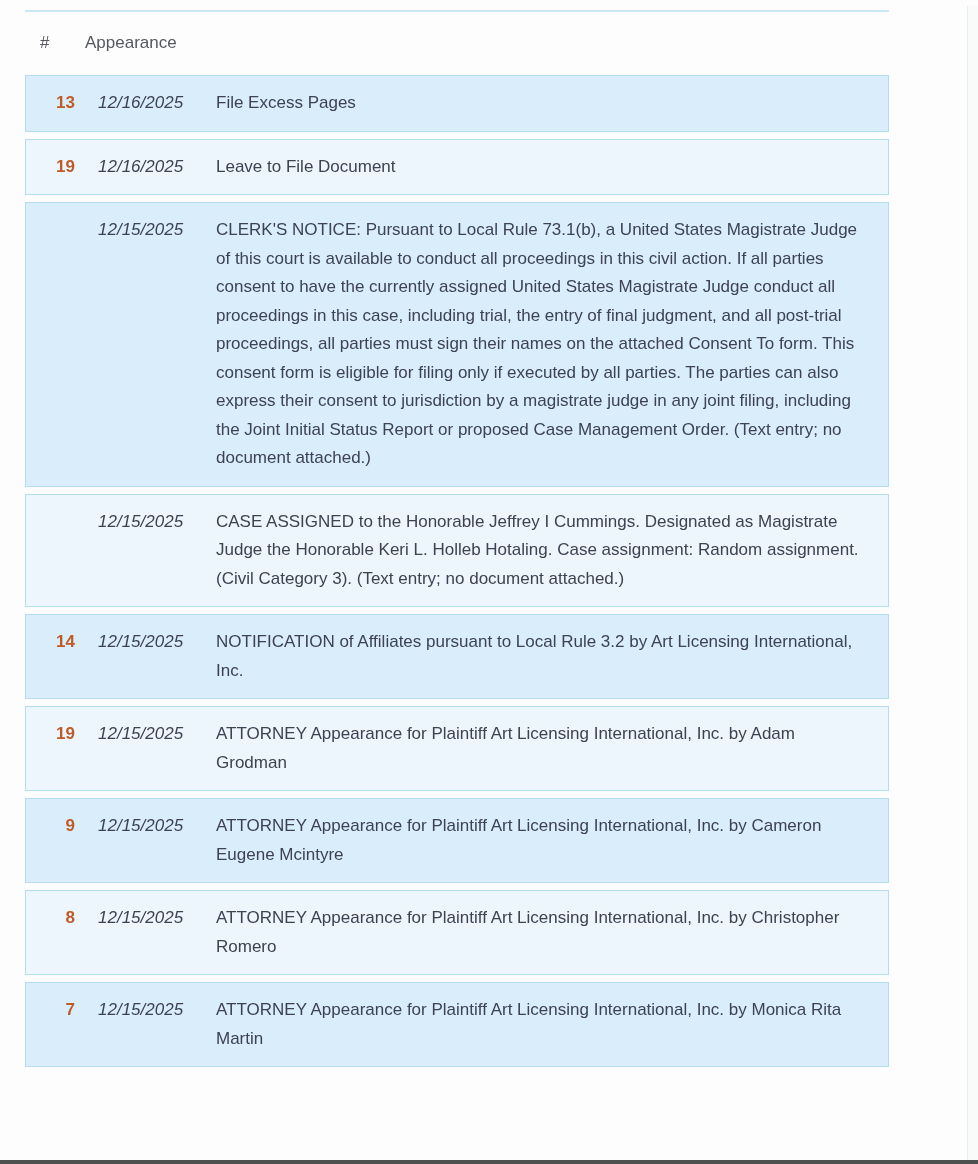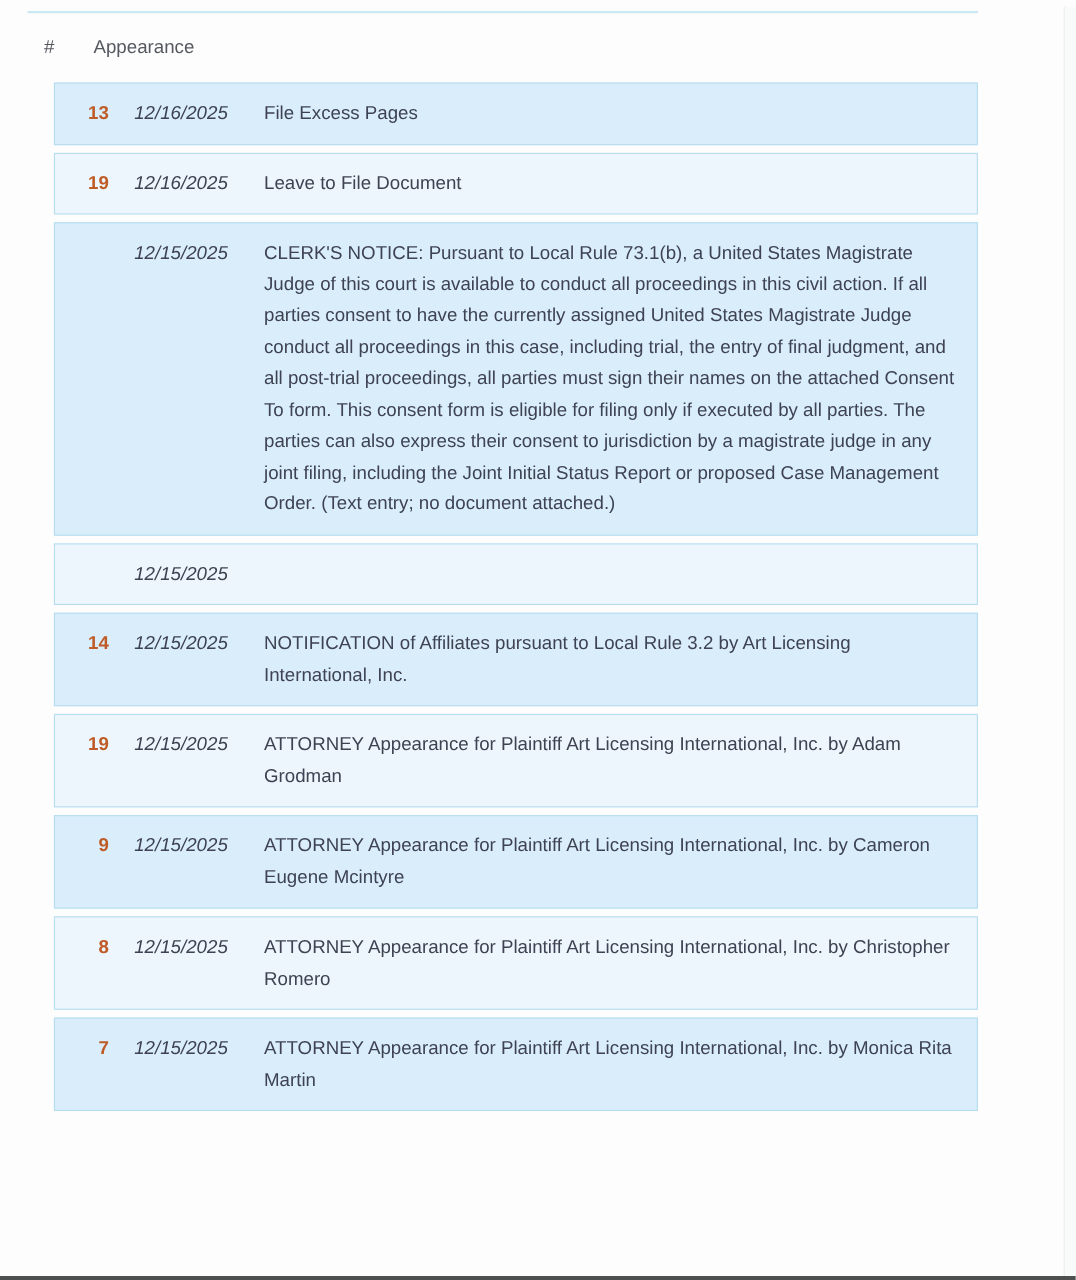--- a/index.html
+++ b/index.html
@@ -54,21 +54,20 @@
   .th-num{padding-left:15px;}
   .th-date{padding-left:10px;}
   .th-desc{padding-left:10px;}
   .row{
     display:grid;
     grid-template-columns:50px 140px 1fr;
     border:1px solid var(--row-border);
     margin-bottom:7px;
     color:var(--body-text);
     font-size:17px;
-    margin-left:24px;
   }
   .row.shade-dark{background:var(--row-dark);}
   .row.shade-light{background:var(--row-light);}
   .cell{
     padding-top:13px;
     padding-bottom:13px;
     line-height:28.5px;
   }
   .cell.num{text-align:right;padding-right:1px;}
   .numlink{
@@ -113,20 +112,21 @@
 
   <div class="row shade-dark">
     <div class="cell num"><a class="numlink"></a></div>
     <div class="cell date">12/15/2025</div>
     <div class="cell desc">CLERK'S NOTICE: Pursuant to Local Rule 73.1(b), a United States Magistrate Judge of this court is available to conduct all proceedings in this civil action. If all parties consent to have the currently assigned United States Magistrate Judge conduct all proceedings in this case, including trial, the entry of final judgment, and all post-trial proceedings, all parties must sign their names on the attached Consent To form. This consent form is eligible for filing only if executed by all parties. The parties can also express their consent to jurisdiction by a magistrate judge in any joint filing, including the Joint Initial Status Report or proposed Case Management Order. (Text entry; no document attached.)</div>
   </div>
 
   <div class="row shade-light">
     <div class="cell num"><a class="numlink"></a></div>
     <div class="cell date">12/15/2025</div>
+    <div class="cell desc">CASE ASSIGNED to the Honorable Jeffrey I Cummings. Designated as Magistrate Judge the Honorable Keri L. Holleb Hotaling. Case assignment: Random assignment. (Civil Category 3). (Text entry; no document attached.)</div>
   </div>
 
   <div class="row shade-dark">
     <div class="cell num"><a class="numlink">14</a></div>
     <div class="cell date">12/15/2025</div>
     <div class="cell desc">NOTIFICATION of Affiliates pursuant to Local Rule 3.2 by Art Licensing International, Inc.</div>
   </div>
 
   <div class="row shade-light">
     <div class="cell num"><a class="numlink">19</a></div>

